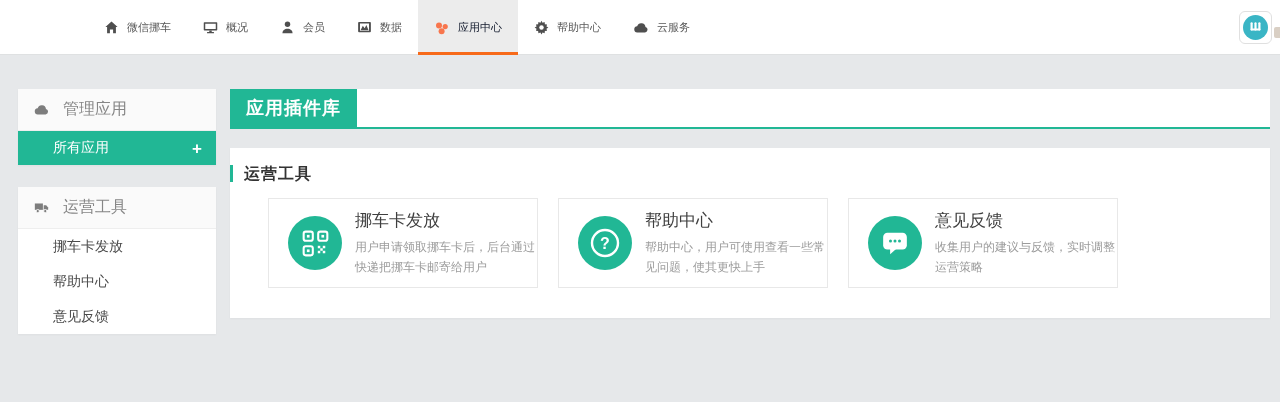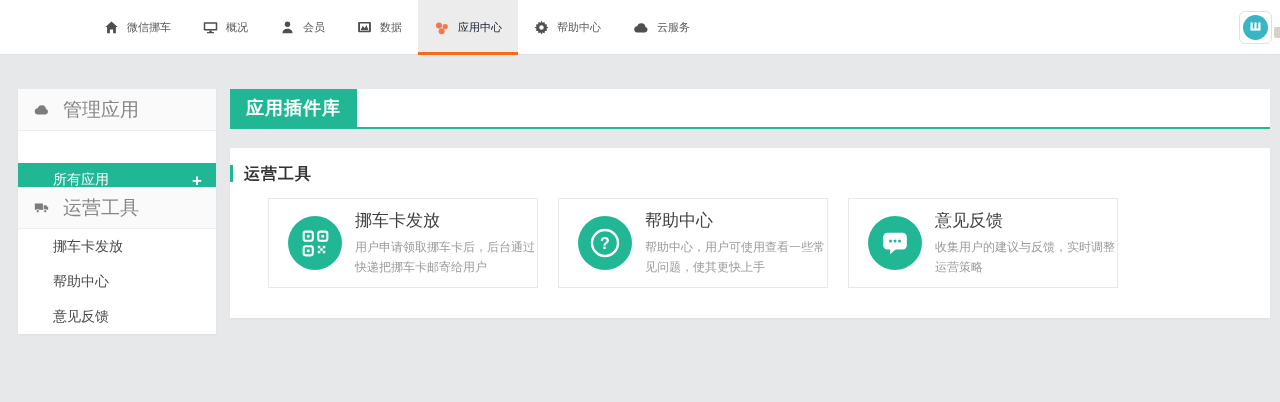--- a/index.html
+++ b/index.html
@@ -48,27 +48,27 @@
   
   .side-panel {
     position:absolute; left:18px; width:198px; background:#ffffff;
     box-shadow:0 1px 2px rgba(0,0,0,0.04);
   }
   .panel-manage { top:89px; }
   .panel-tools  { top:187px; }
   .side-header {
     height:42px; display:flex; align-items:center; gap:13px;
     padding:0 15px; background:#fafafa; border-bottom:1px solid #eeeeee;
-    font-size:19px; color:#868686;
+    font-size:16px; color:#868686;
   }
   .side-header svg { color:#7d7d7d; }
   .side-active {
     height:34px; background:#21b795; color:#ffffff;
     display:flex; align-items:center; justify-content:space-between;
-    padding:0 14px 0 35px; font-size:14px; cursor:pointer;margin-top:32px;
+    padding:0 14px 0 35px; font-size:14px; cursor:pointer;
   }
   .side-plus { font-size:17px; font-weight:bold; line-height:1; }
   .side-item {
     height:35px; display:flex; align-items:center;
     padding-left:35px; font-size:14px; color:#4a4a4a; cursor:pointer;
     background:#fff;
   }
 
   
   .tabstrip {

